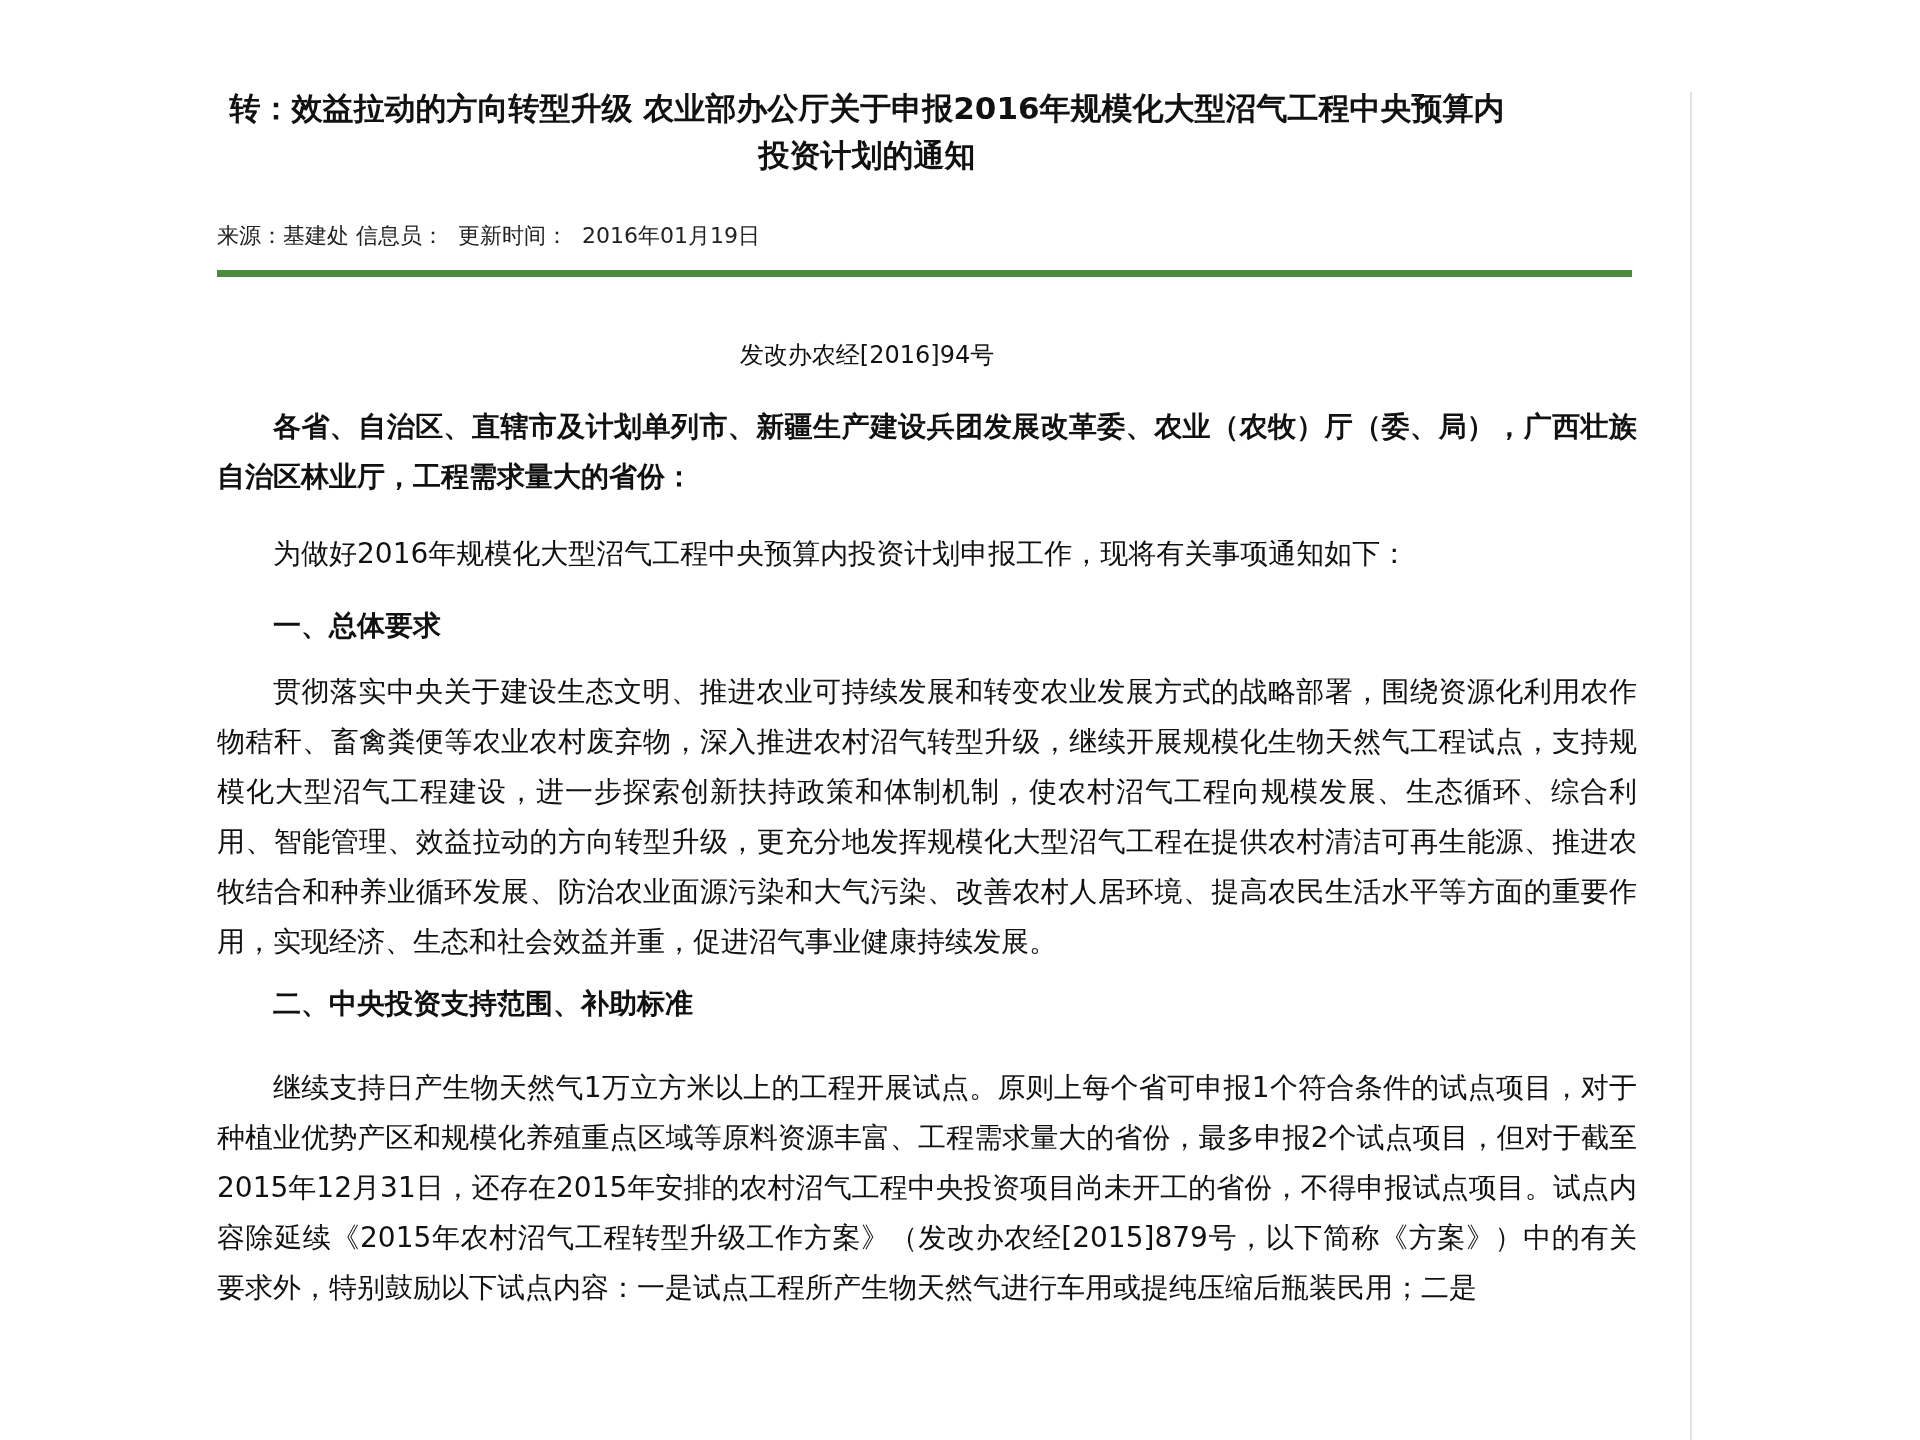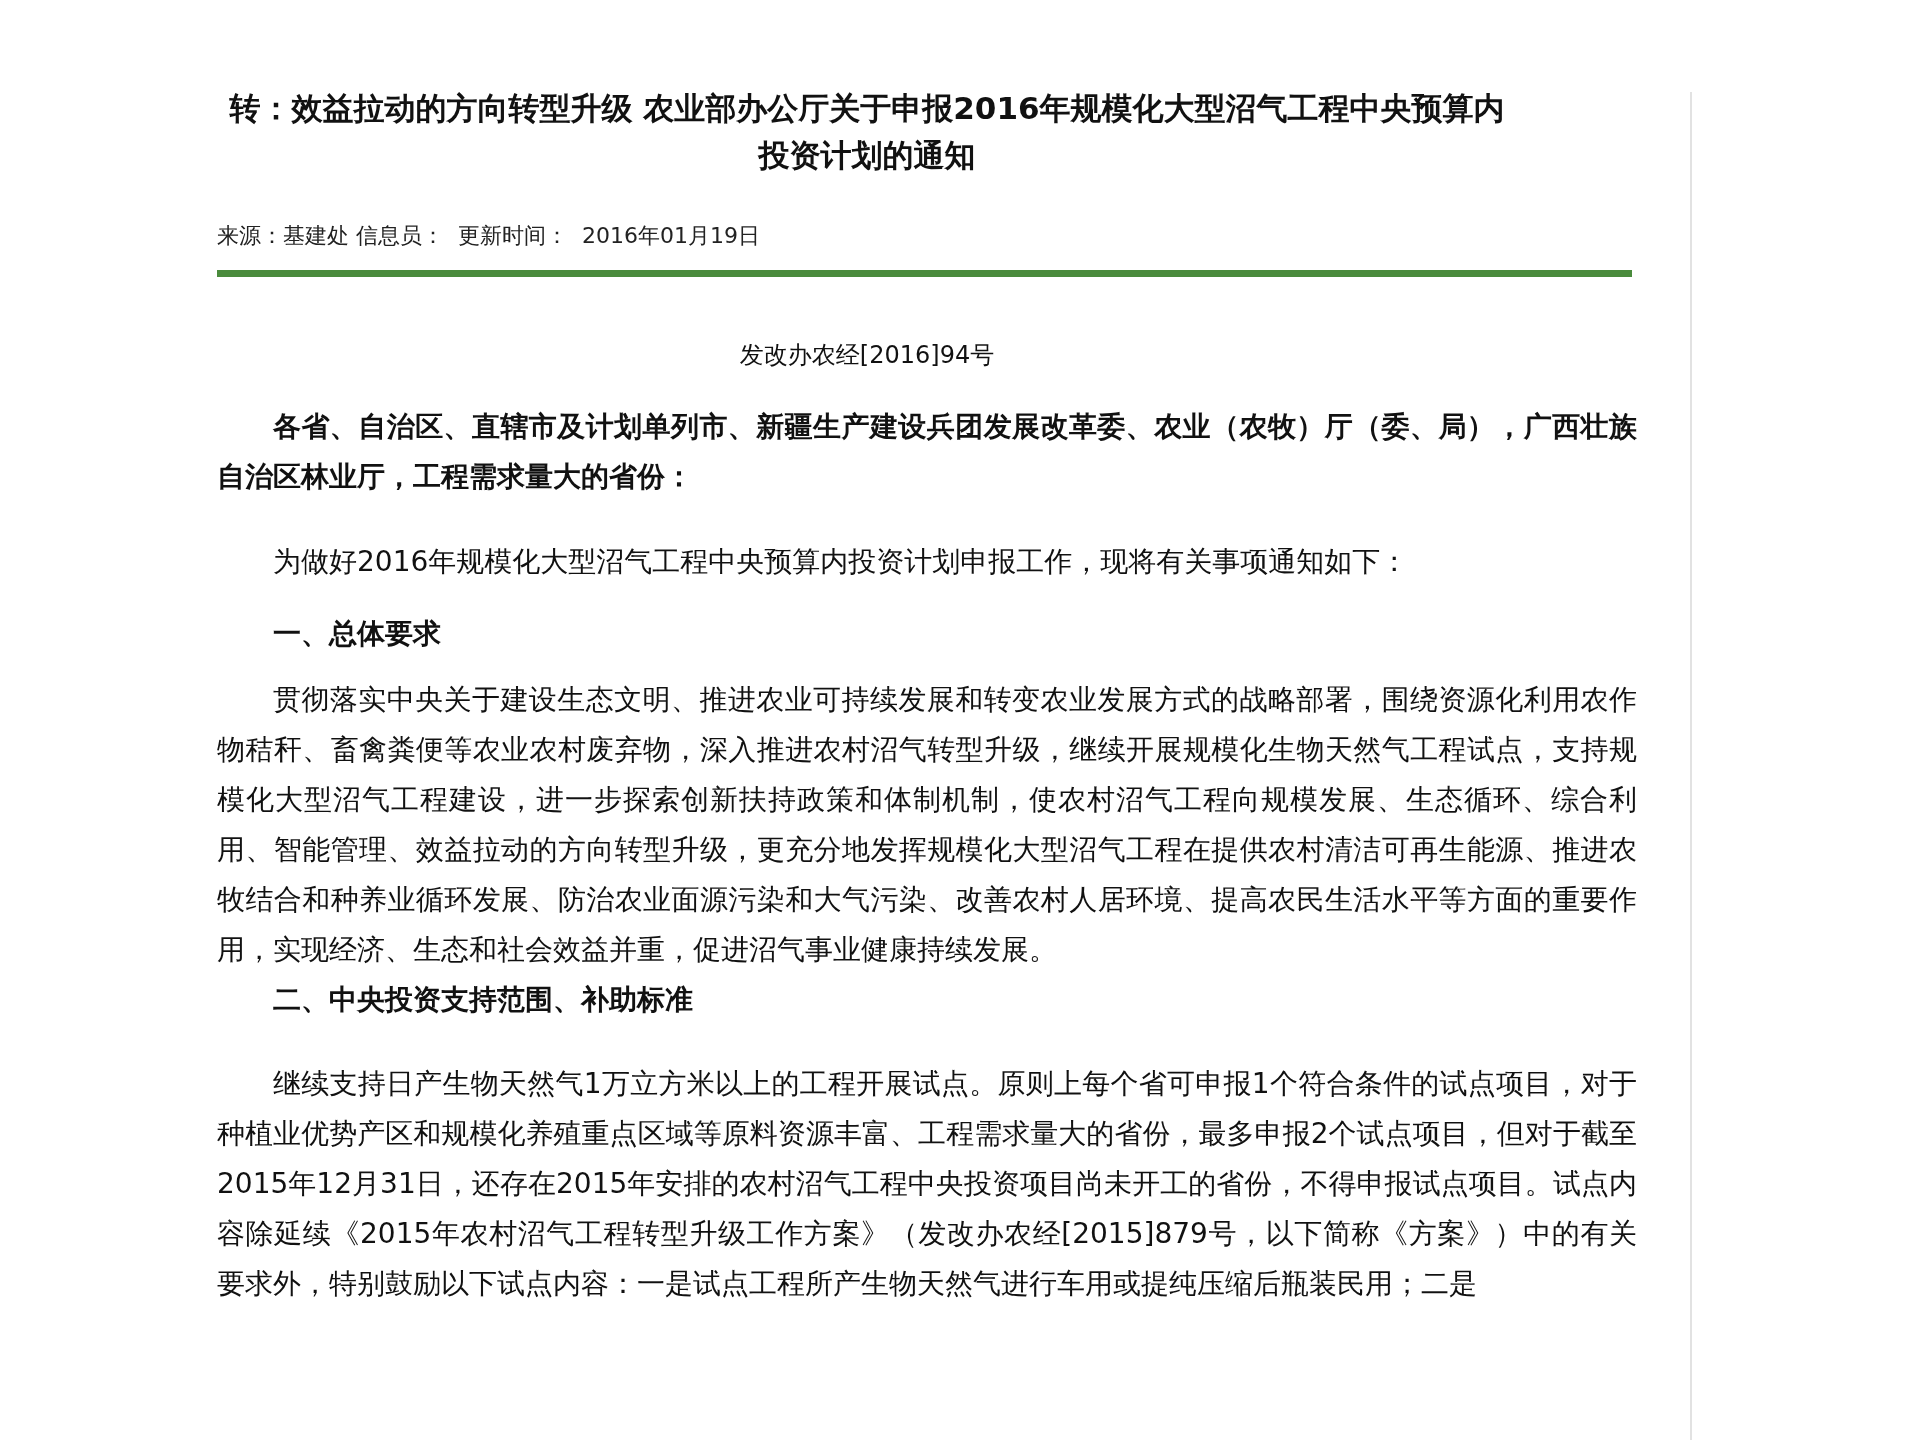--- a/index.html
+++ b/index.html
@@ -63,28 +63,28 @@
     text-align:justify;
     text-justify:inter-ideograph;
     text-indent:2em;
     color:#111111;
     word-break:break-all;
   }
   .addressee{
     margin-top:30px;
     font-weight:bold;
   }
-  .intro{ margin-top:35px; }
+  .intro{ margin-top:27px; }
   .heading{
     font-weight:bold;
     text-align:left;
   }
   .h-1{ margin-top:22px; }
   .p-1{ margin-top:16px; }
-  .h-2{ }
+  .h-2{ margin-top:12px; }
   .h-2-1{ margin-top:18px; }
   .p-2{ margin-top:34px; }
 </style>
 </head>
 <body>
 
 <div class="right-rule"></div>
 
 <div class="content">
   <h1 class="title">转：效益拉动的方向转型升级 农业部办公厅关于申报2016年规模化大型沼气工程中央预算内投资计划的通知</h1>

